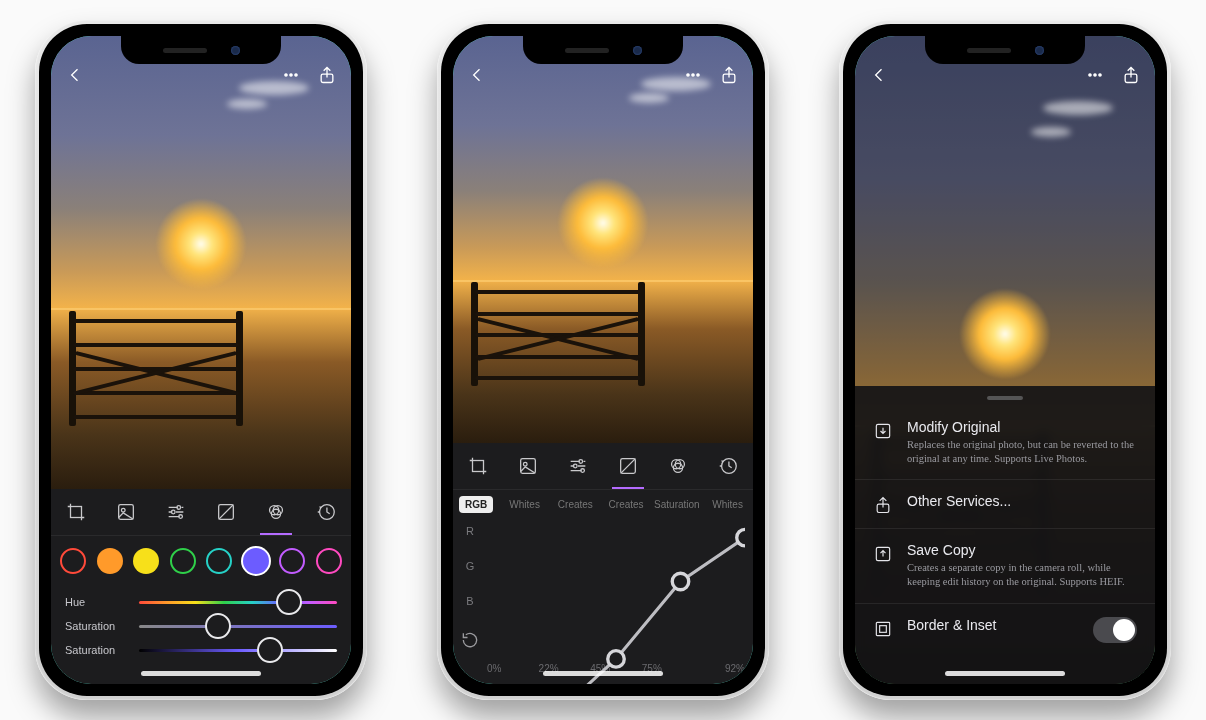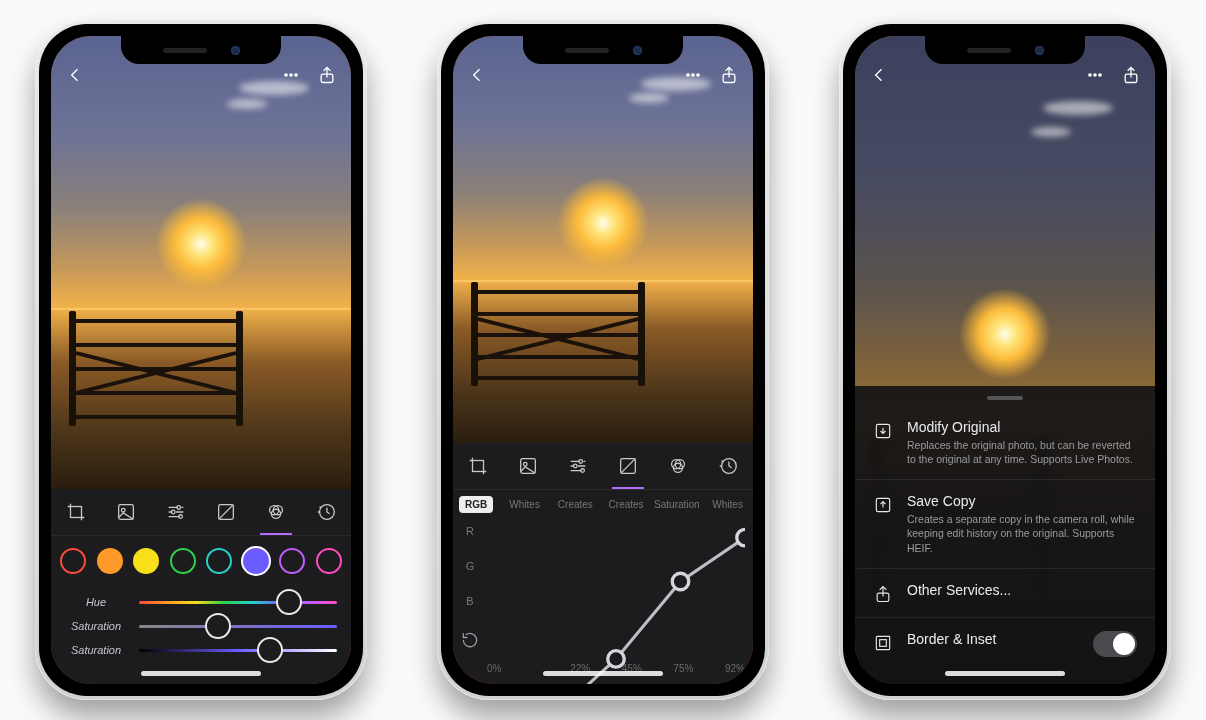--- a/index.html
+++ b/index.html
@@ -1,20 +1,20 @@
 <!DOCTYPE html>
 <html><head>
 <meta charset="utf-8">
 <style>
   html,body{margin:0;padding:0;background:#fafafa;font-family:-apple-system,Helvetica,Arial,sans-serif;}
   .stage{width:1206px;height:720px;position:relative;display:flex;justify-content:space-around;align-items:center;}
   .phone{width:332px;height:680px;position:relative;}
   .chassis{position:absolute;inset:0;border-radius:52px;background:linear-gradient(#e8e8e8,#d0d0d0);box-shadow:0 18px 28px rgba(0,0,0,.35),inset 0 0 2px #fff;}
   .chassis:before{content:"";position:absolute;inset:4px;border-radius:48px;background:#000;}
-  .screen{position:absolute;left:16px;right:16px;top:16px;bottom:16px;border-radius:40px;overflow:hidden;background:#c2410c;display:flex;flex-direction:column;}
+  .screen{position:absolute;left:16px;right:16px;top:16px;bottom:16px;border-radius:40px;overflow:hidden;background:#5eead4;display:flex;flex-direction:column;}
   .notch{position:absolute;top:0;left:50%;transform:translateX(-50%);width:160px;height:28px;background:#000;border-bottom-left-radius:18px;border-bottom-right-radius:18px;display:flex;align-items:center;justify-content:center;gap:24px;z-index:5;}
   .speaker{width:44px;height:5px;border-radius:3px;background:#222;}
   .cam{width:9px;height:9px;border-radius:50%;background:#1a2a4a;box-shadow:inset 0 0 2px #3a5a9a;}
   .home-ind{position:absolute;left:50%;bottom:8px;transform:translateX(-50%);width:120px;height:5px;border-radius:3px;background:rgba(255,255,255,.85);z-index:6;}
   
   .photo{position:relative;flex:1;overflow:hidden;}
   .sky{position:absolute;inset:0;background:linear-gradient(#5a6491 0%,#6e7396 22%,#8a8079 38%,#c99a58 52%,#f2b24a 60%,#8a5a26 72%,#4a3419 88%,#2a1d0e 100%);}
   .sky.dim:after{content:"";position:absolute;inset:0;background:rgba(0,0,0,.35);}
   .sun{position:absolute;width:90px;height:90px;border-radius:50%;left:50%;top:46%;transform:translate(-50%,-50%);background:radial-gradient(circle,#fffef0 0%,#ffe47a 18%,#fdbb3a 40%,rgba(253,187,58,0) 72%);filter:blur(1px);} 
   .horizon{position:absolute;left:0;right:0;top:60%;height:2px;background:rgba(255,210,120,.6);}
@@ -39,47 +39,47 @@
   .tool.active:after{content:"";position:absolute;left:-3px;right:-3px;bottom:-10px;height:2px;background:#b46bff;}
   .tool svg{width:22px;height:22px;stroke:#c9c9cc;stroke-width:1.4;fill:none;}
 
   
   .swatches{display:flex;justify-content:space-around;padding:12px 4px 6px;}
   .sw{width:26px;height:26px;border-radius:50%;border:2px solid;box-sizing:border-box;}
   .sw.filled{border:none;}
   .sw.sel{background:#6c5cff;border:none;box-shadow:0 0 0 2px #fff;}
   .sliders{padding:4px 14px 16px;font-size:11px;}
   .srow{display:flex;align-items:center;gap:12px;margin:12px 0;}
-  .slabel{width:62px;text-align:center;color:#c7c7cc;font-style:italic;}
+  .slabel{width:62px;text-align:left;color:#c7c7cc;}
   .track{flex:1;height:3px;position:relative;border-radius:2px;}
   .knob{position:absolute;top:50%;width:22px;height:22px;border-radius:50%;background:#1c1c1e;border:2px solid #e9e9ec;transform:translate(-50%,-50%);} 
   
   
   .chanrow{display:flex;align-items:center;font-size:10px;color:#777;padding:6px 0 0;}
   .chip{background:#eee;color:#222;font-size:10px;font-weight:600;border-radius:4px;padding:3px 6px;margin:0 6px;}
   .chanlab{flex:1;text-align:center;}
   .curvewrap{display:flex;height:150px;}
   .rgbcol{width:34px;display:flex;flex-direction:column;justify-content:space-around;align-items:center;color:#7a7a7e;font-size:11px;}
   .rgbcol .reset{stroke:#9a9a9e;}
   .curve{flex:1;position:relative;margin:4px 8px 0 0;}
   .curve svg{position:absolute;inset:0;}
   .xlabels{display:flex;color:#6a6a6e;font-size:10px;padding:0 8px 10px 34px;}
-  .xlabels span{flex:1;text-align:right;}
+  .xlabels span{flex:1;text-align:left;}
   .xlabels span:first-child{text-align:left;} .xlabels span:last-child{text-align:right;}
 
   
   .sheet{position:absolute;left:0;right:0;bottom:0;top:54%;background:rgba(20,20,22,.92);backdrop-filter:blur(6px);padding-top:8px;color:#eaeaef;z-index:3;}
   .grab{width:36px;height:4px;background:#555;border-radius:3px;margin:2px auto 6px;}
   .opt{display:flex;align-items:flex-start;gap:14px;padding:13px 18px;border-bottom:1px solid rgba(255,255,255,.08);}
   .opt:last-child{border-bottom:none;}
   .opt .oico{width:20px;height:20px;flex-shrink:0;margin-top:2px;}
   .opt .oico svg{width:20px;height:20px;stroke:#e5e5ea;stroke-width:1.4;fill:none;}
   .opt .txt{flex:1;}
   .opt .title{font-size:14px;margin-bottom:3px;}
-  .opt .sub{font-size:10.5px;line-height:1.35;color:#9a9aa0;}
+  .opt .sub{font-size:10.5px;line-height:1.35;color:#9a9aa0;font-family:Liberation Serif, serif;}
   .toggle{width:44px;height:26px;border-radius:13px;background:#4a4a4e;position:relative;flex-shrink:0;}
   .toggle:after{content:"";position:absolute;right:2px;top:2px;width:22px;height:22px;border-radius:50%;background:#fff;}
 </style>
 </head>
 <body>
 
 <div class="stage">
 
 <div class="phone">
   <div class="chassis"></div>
@@ -371,35 +371,35 @@
                     <rect x="4" y="4" width="16" height="16" rx="2"></rect>
                     <path d="M12 8v7M9 12l3 3 3-3"></path>
                   </svg></div>
                 <div class="txt">
                   <div class="title">Modify Original</div>
                   <div class="sub">Replaces the original photo, but can be reverted to the original at any time. Supports Live Photos.</div>
                 </div>
               </div>
               <div class="opt">
                 <div class="oico"><svg viewBox="0 0 24 24">
+                    <path d="M12 3v12M8 7l4-4 4 4"></path>
+                    <rect x="5" y="11" width="14" height="10" rx="2"></rect>
+                  </svg></div>
+                <div class="txt">
+                  <div class="title">Other Services...</div>
+                </div>
+              </div>
+              <div class="opt">
+                <div class="oico"><svg viewBox="0 0 24 24">
                     <rect x="4" y="4" width="16" height="16" rx="2"></rect>
                     <path d="M12 15V8M9 11l3-3 3 3"></path>
                   </svg></div>
                 <div class="txt">
                   <div class="title">Save Copy</div>
                   <div class="sub">Creates a separate copy in the camera roll, while keeping edit history on the original. Supports HEIF.</div>
-                </div>
-              </div>
-              <div class="opt">
-                <div class="oico"><svg viewBox="0 0 24 24">
-                    <path d="M12 3v12M8 7l4-4 4 4"></path>
-                    <rect x="5" y="11" width="14" height="10" rx="2"></rect>
-                  </svg></div>
-                <div class="txt">
-                  <div class="title">Other Services...</div>
                 </div>
               </div>
               <div class="opt">
                 <div class="oico"><svg viewBox="0 0 24 24">
                     <rect x="4" y="4" width="16" height="16" rx="1"></rect>
                     <rect x="8" y="8" width="8" height="8"></rect>
                   </svg></div>
                 <div class="txt">
                   <div class="title">Border &amp; Inset</div>
                 </div>

